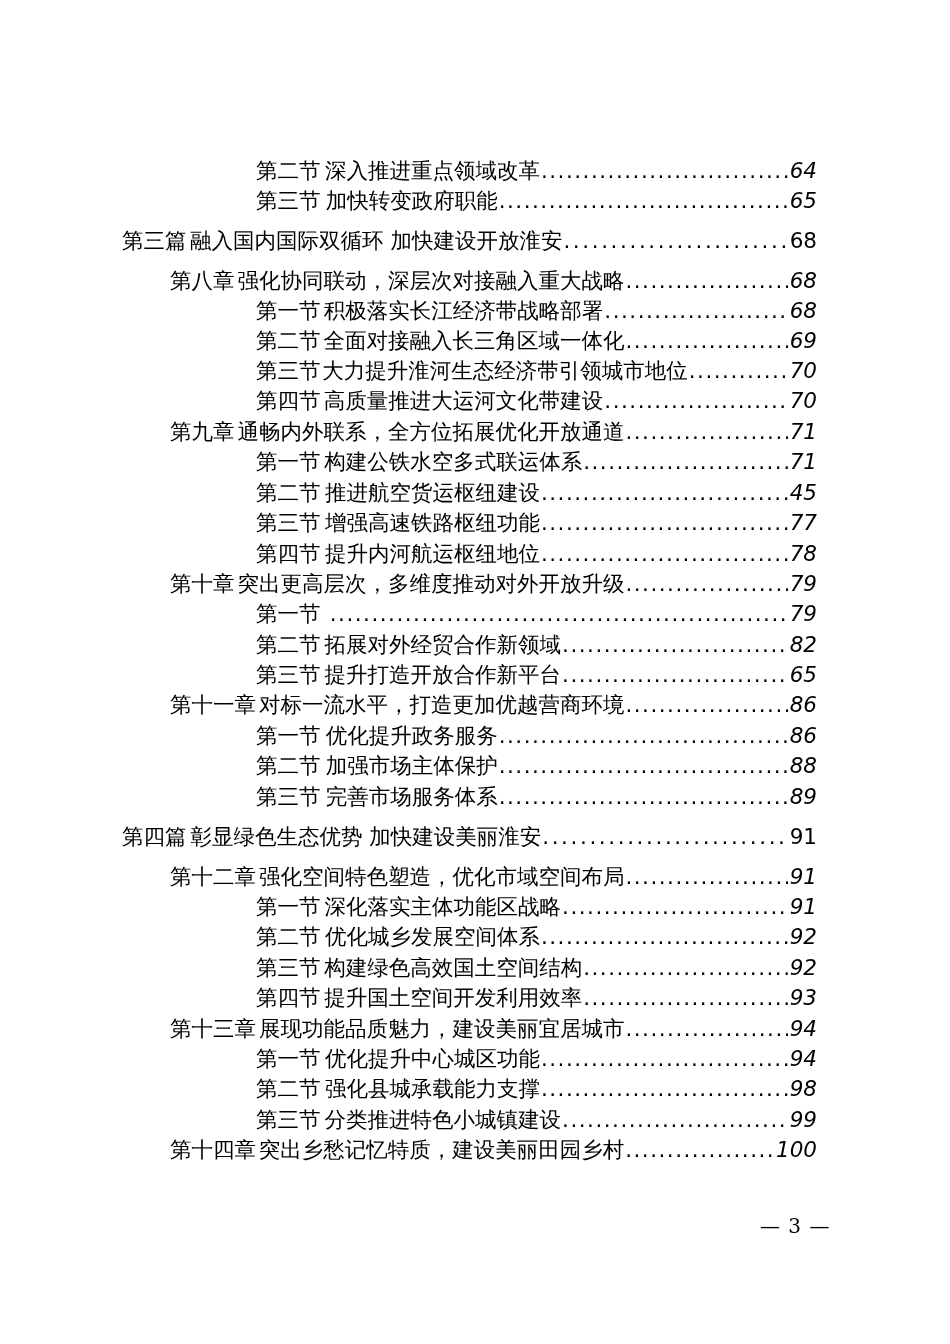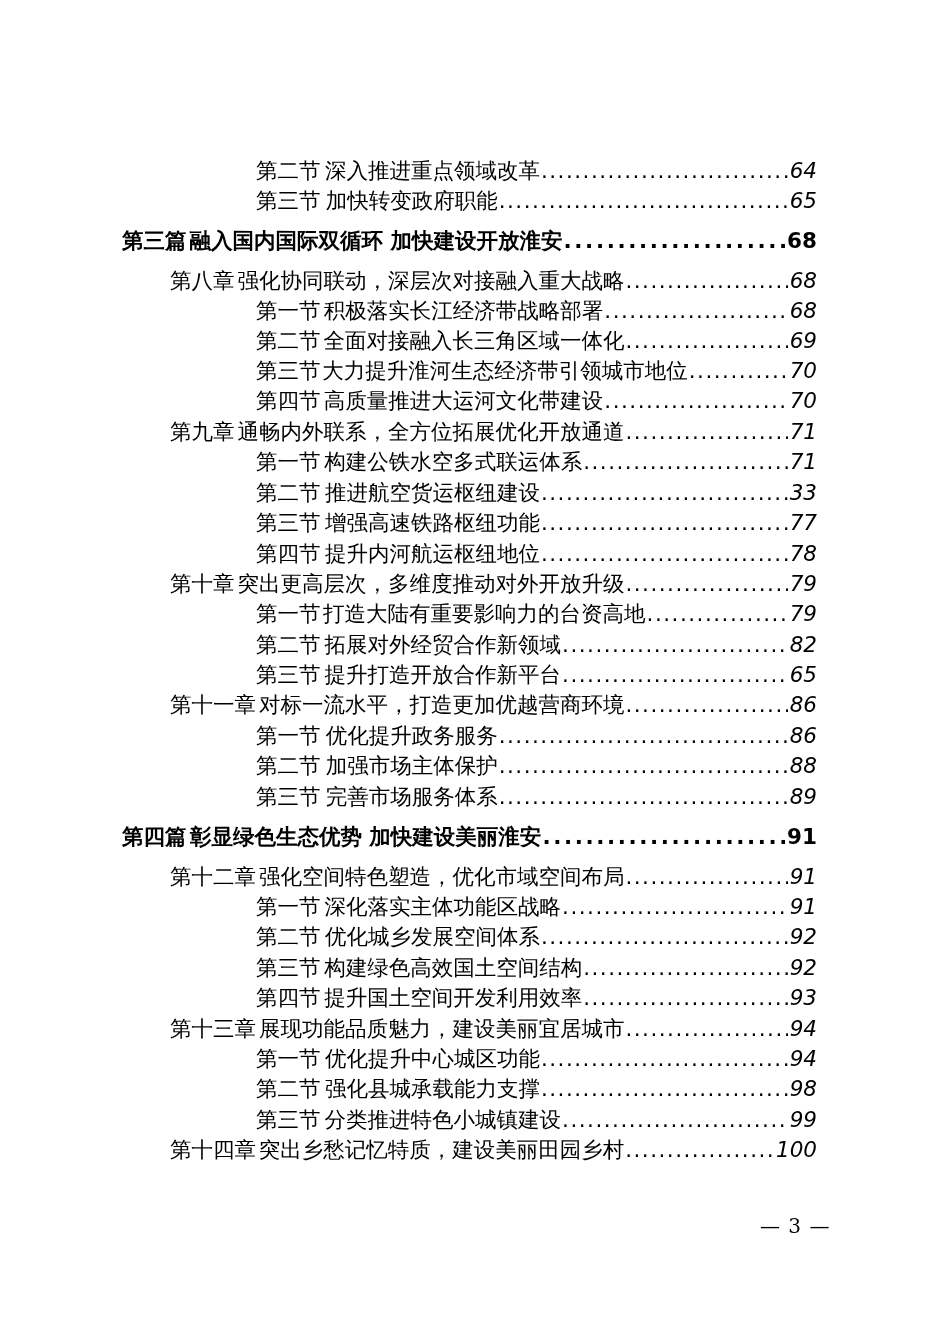--- a/index.html
+++ b/index.html
@@ -6,21 +6,21 @@
     body { width: 950px; height: 1344px; position: relative; overflow: hidden;
       font-family: "DejaVu Sans", sans-serif; color: #000; }
     .toc { position: absolute; left: 0; top: 0; width: 950px; }
     .entry { position: absolute; display: flex; align-items: baseline; white-space: nowrap;
       font-size: 21.5px; height: 30px; line-height: 30px; right: 133px; }
     .entry .label { flex: 0 0 auto; }
     .entry .gap { display: inline-block; width: 18px; }
     .entry .leader { flex: 1 1 auto; overflow: hidden; white-space: nowrap; color: #000;
       letter-spacing: 1.5px; margin: 0 2px 0 1px; }
     .entry .page { flex: 0 0 auto; font-style: italic; }
-    .entry.part { font-weight: bold; font-size: 21.5px; }
+    .entry.part { font-weight: normal; font-size: 21.5px; }
     .entry.part .page { font-style: normal; }
     .entry.part .leader { letter-spacing: 2.6px; }
     .entry.section { left: 216px; margin-left: 40px; }
     .entry.chapter { left: 170px; }
     .entry.part { left: 122px; }
     .page-footer { position: absolute; top: 1214px; left: 760px; font-family: "DejaVu Serif", serif;
       font-size: 20px; letter-spacing: 1px; }
   </style>
 </head>
 <body>
@@ -94,21 +94,21 @@
       <span class="gap"></span>
       <span class="label">构建公铁水空多式联运体系</span>
       <span class="leader">........................................................................................................................</span>
       <span class="page">71</span>
     </div>
     <div class="entry section" style="top: 478px;">
       <span class="label">第二节</span>
       <span class="gap"></span>
       <span class="label">推进航空货运枢纽建设</span>
       <span class="leader">........................................................................................................................</span>
-      <span class="page">33</span>
+      <span class="page">45</span>
     </div>
     <div class="entry section" style="top: 508px;">
       <span class="label">第三节</span>
       <span class="gap"></span>
       <span class="label">增强高速铁路枢纽功能</span>
       <span class="leader">........................................................................................................................</span>
       <span class="page">77</span>
     </div>
     <div class="entry section" style="top: 539px;">
       <span class="label">第四节</span>
@@ -120,21 +120,20 @@
     <div class="entry chapter" style="top: 569px;">
       <span class="label">第十章</span>
       <span class="gap"></span>
       <span class="label">突出更高层次，多维度推动对外开放升级</span>
       <span class="leader">........................................................................................................................</span>
       <span class="page">79</span>
     </div>
     <div class="entry section" style="top: 599px;">
       <span class="label">第一节</span>
       <span class="gap"></span>
-      <span class="label">打造大陆有重要影响力的台资高地</span>
       <span class="leader">........................................................................................................................</span>
       <span class="page">79</span>
     </div>
     <div class="entry section" style="top: 630px;">
       <span class="label">第二节</span>
       <span class="gap"></span>
       <span class="label">拓展对外经贸合作新领域</span>
       <span class="leader">........................................................................................................................</span>
       <span class="page">82</span>
     </div>

